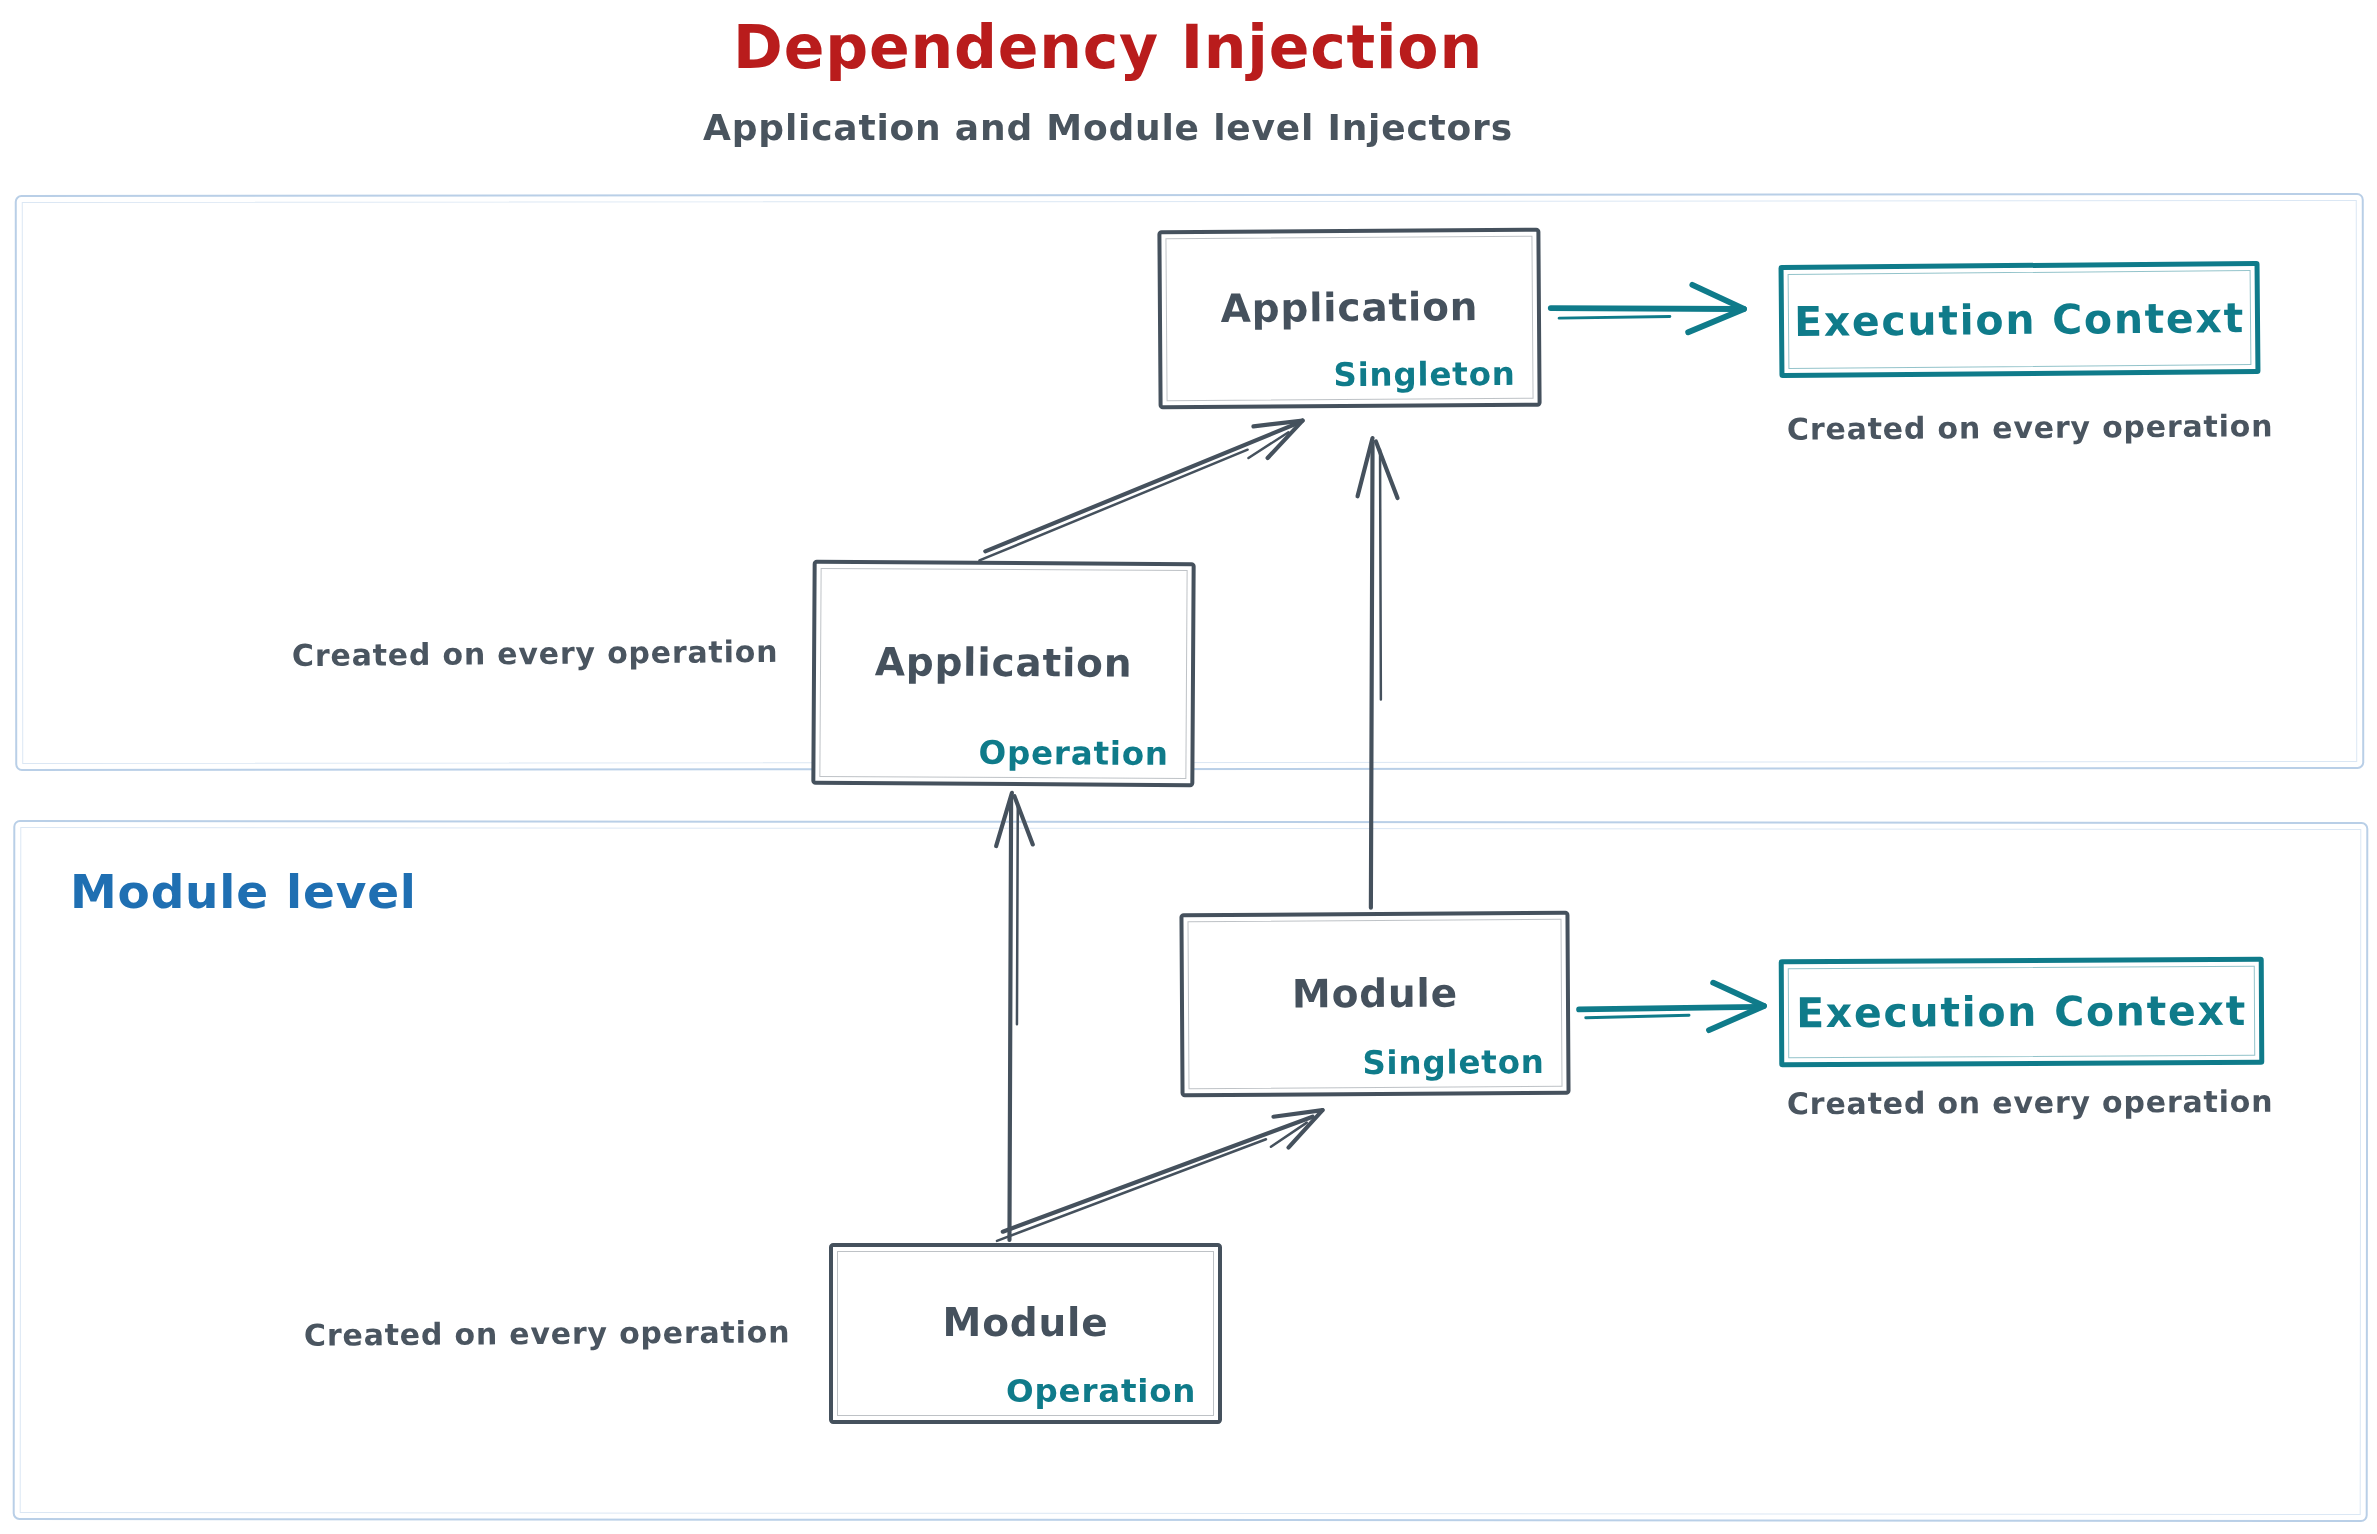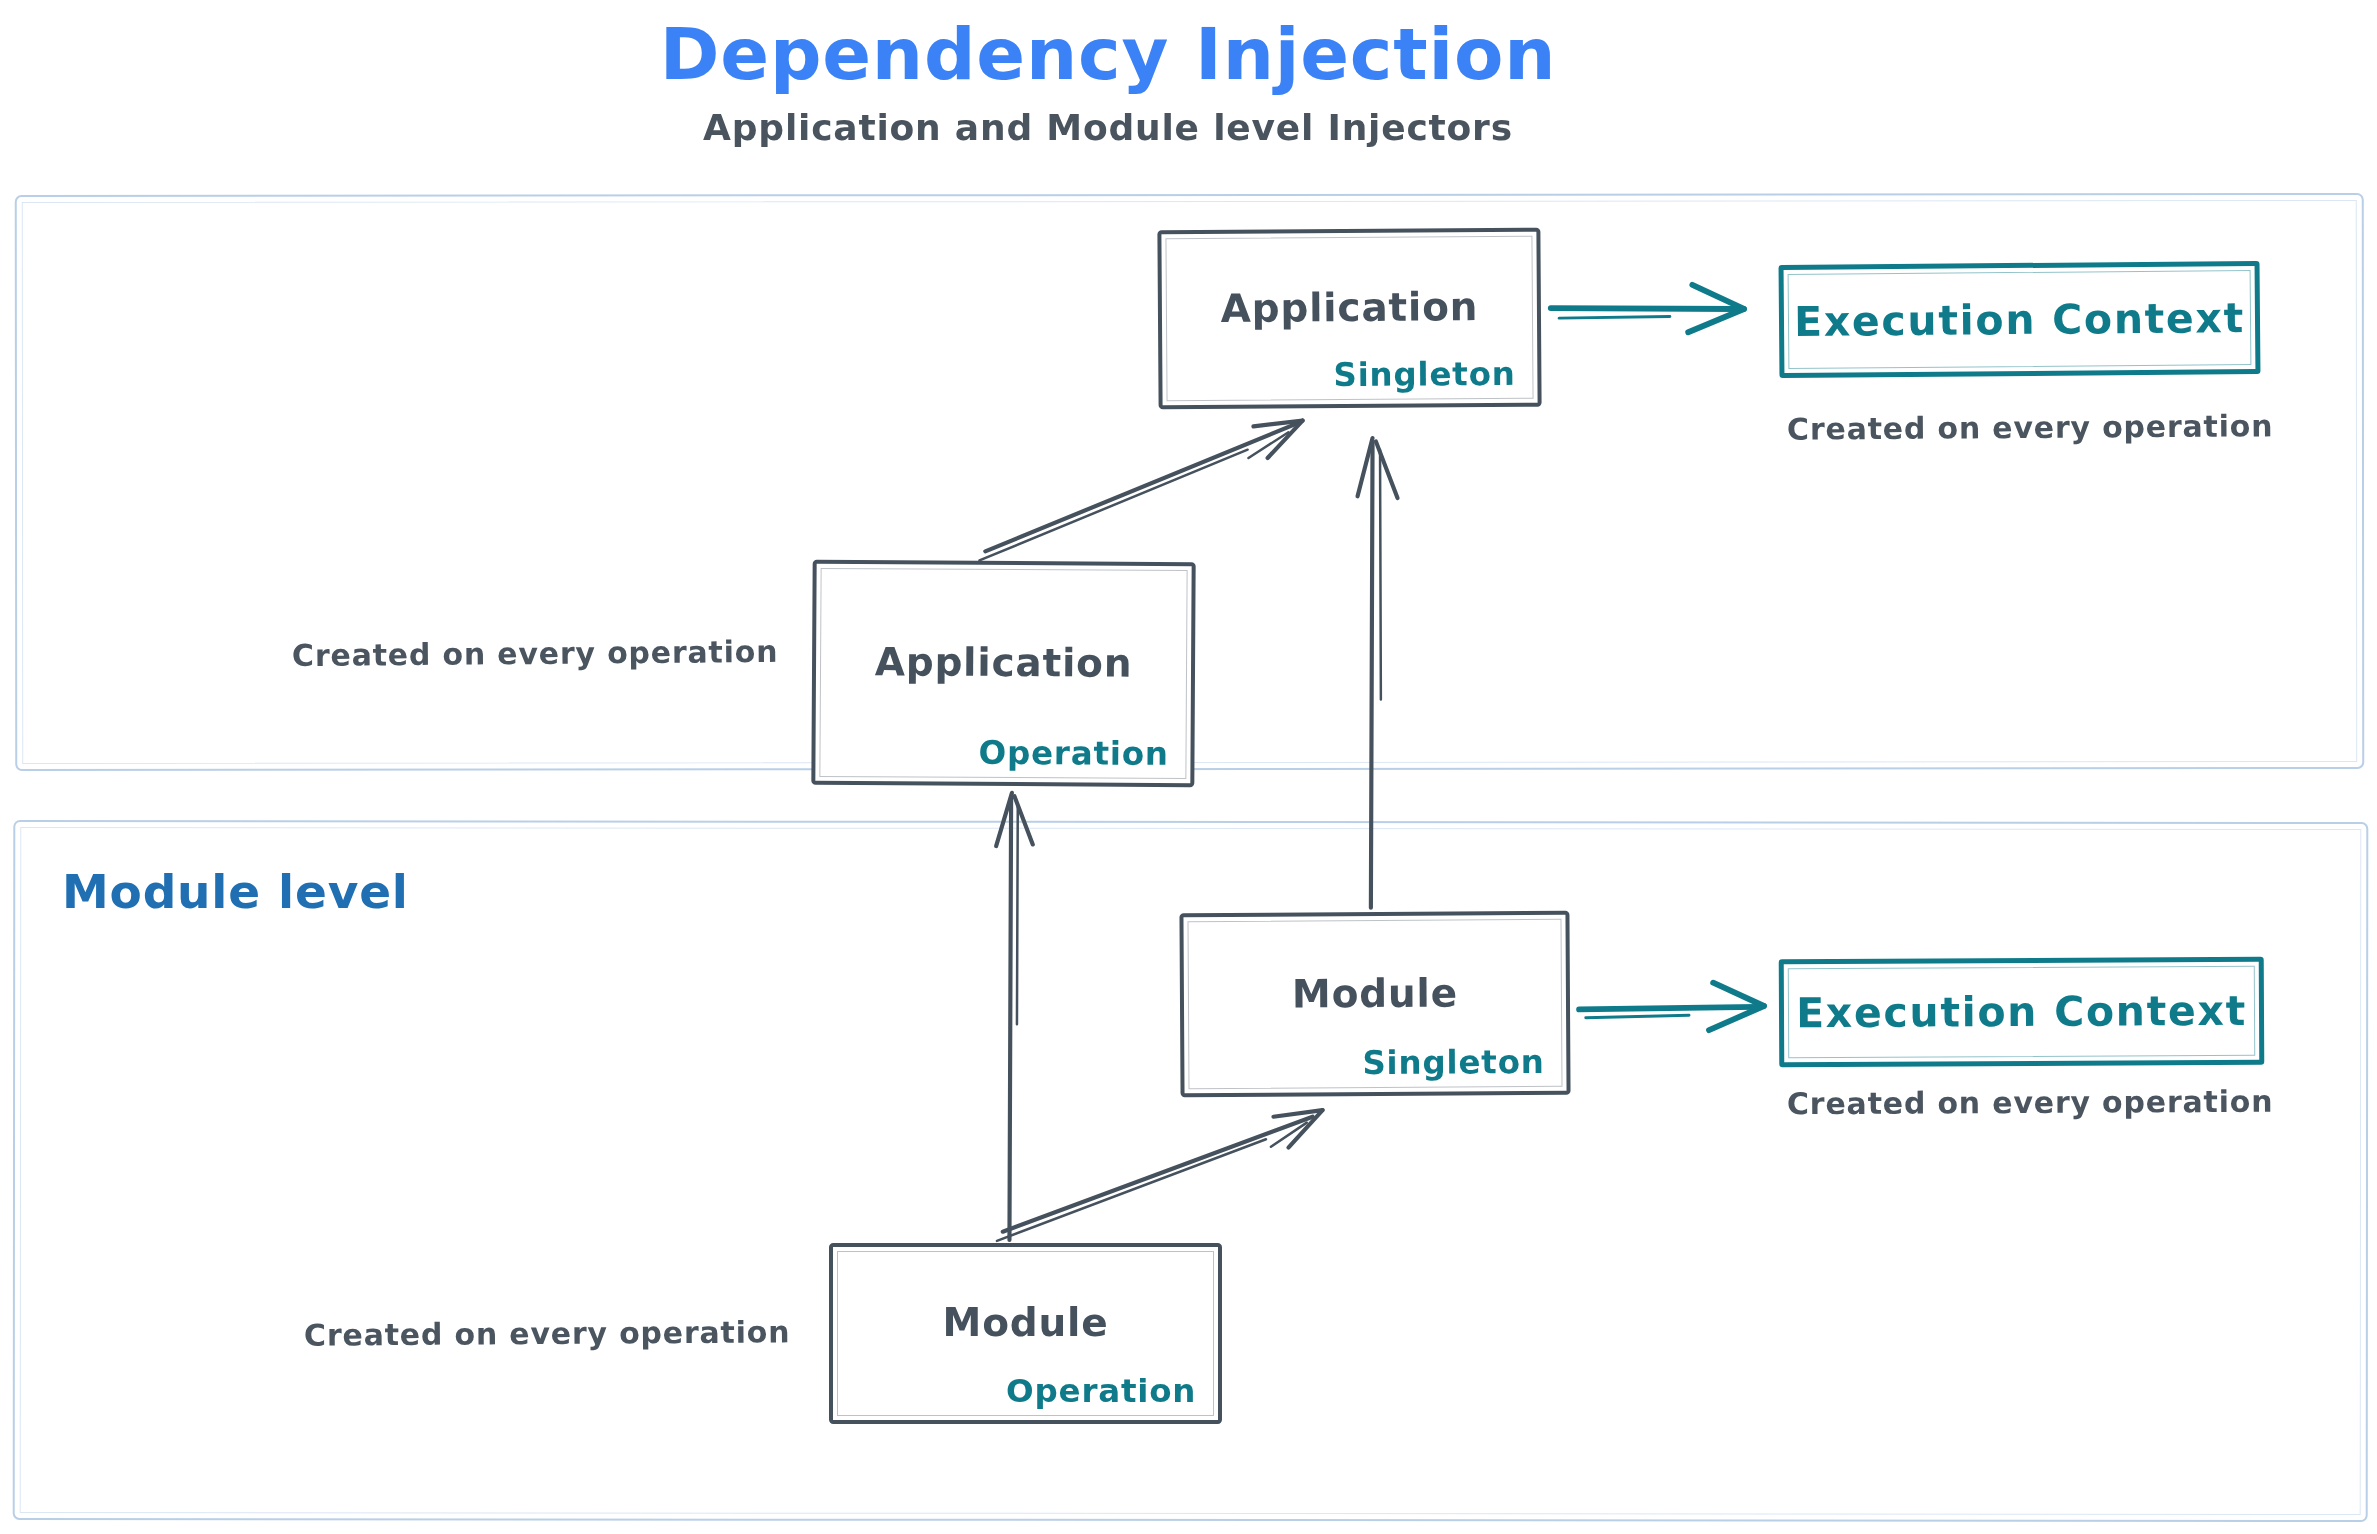--- a/index.html
+++ b/index.html
@@ -5,22 +5,22 @@
   html,body{margin:0;padding:0;background:#ffffff;}
   .canvas{
     position:relative;
     width:2377px;height:1534px;
     background:#ffffff;
     font-family:"DejaVu Sans",sans-serif;
     overflow:hidden;
   }
   .page-title{
     position:absolute;top:11.7px;left:0;width:2216px;
-    text-align:center;color:#3b82f6;
-    font-size:72px;font-weight:700;letter-spacing:0.8px;
+    text-align:center;color:#b91c1c;
+    font-size:60px;font-weight:700;letter-spacing:0.8px;
   }
   .page-subtitle{
     position:absolute;top:107px;left:0;width:2216px;
     text-align:center;color:#49545e;
     font-size:36px;font-weight:600;letter-spacing:0.8px;
   }
   .container-frame{
     position:absolute;
     border:2.5px solid #b9cfe7;
     border-radius:6.7px;
@@ -28,21 +28,21 @@
     outline-offset:-8.3px;
     background:transparent;
   }
   .frame-app{left:15px;top:194px;width:2345px;height:572px;transform:rotate(-0.05deg);}
   .frame-module{left:13.3px;top:821px;width:2351px;height:696px;transform:rotate(0.05deg);}
   .level-label{
     position:absolute;color:#1f6fb2;
     font-size:47px;font-weight:600;letter-spacing:0.8px;white-space:nowrap;
   }
   .label-app{left:52px;top:242px;}
-  .label-module{left:62px;top:864px;}
+  .label-module{left:70px;top:864px;}
   .sketch-box{
     position:absolute;
     border:4.2px solid #45515d;border-radius:4.2px;
     outline:1.7px solid rgba(69,81,93,0.35);outline-offset:-9.2px;
     background:#ffffff;
     display:flex;align-items:center;justify-content:center;
   }
   .box-title{
     color:#45515d;font-size:39px;font-weight:600;letter-spacing:0.8px;
     margin-bottom:21.7px;white-space:nowrap;

